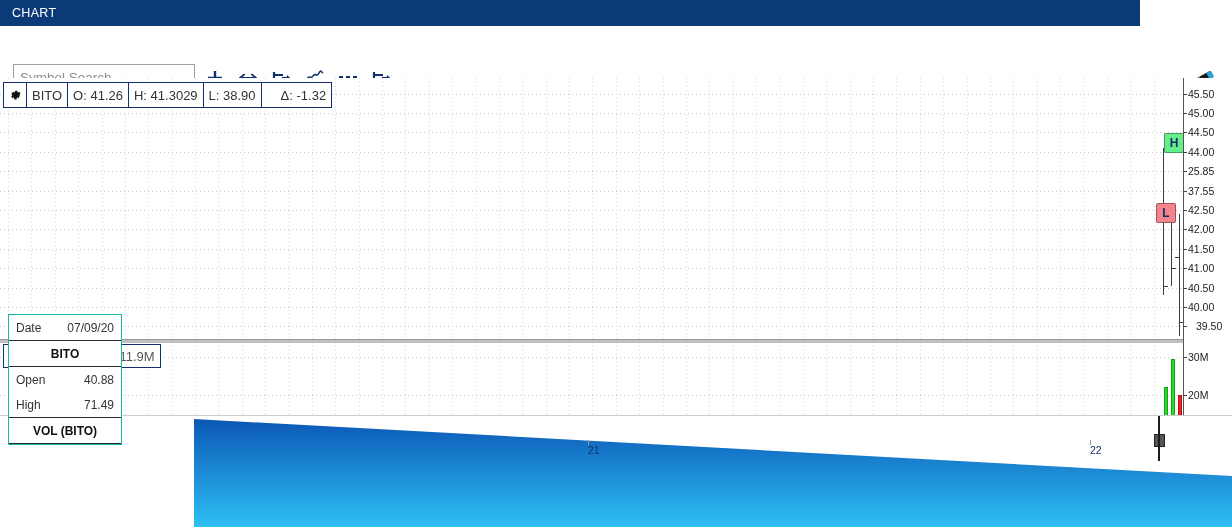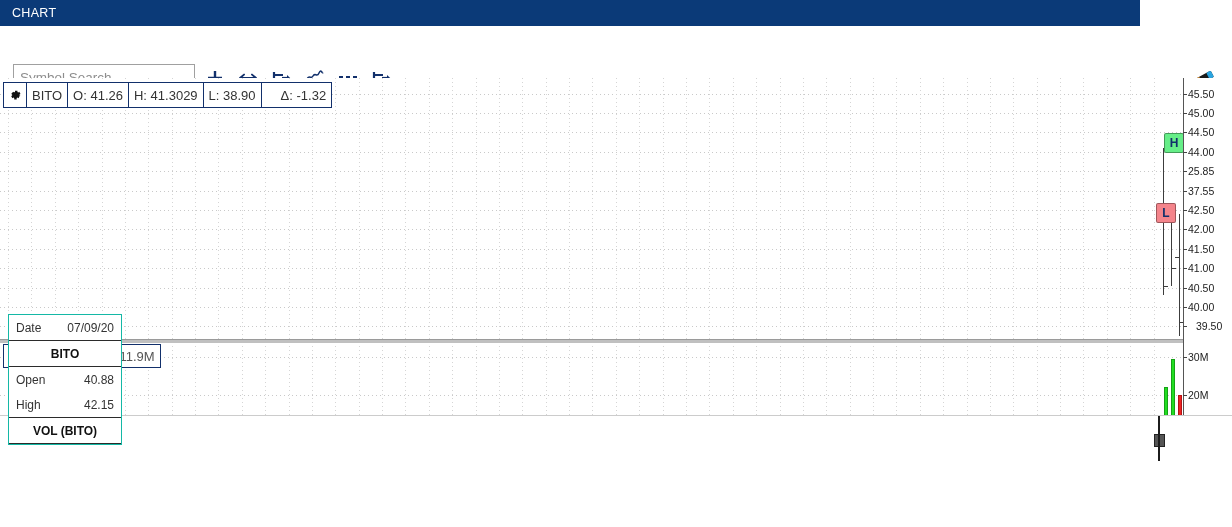--- a/index.html
+++ b/index.html
@@ -422,23 +422,40 @@
       <span class="v">07/09/20</span>
     </div>
     <div class="row hdr first">BITO</div>
     <div id="tooltip-rows">
         <div class="row">
           <span class="k">Open</span>
           <span class="v">40.88</span>
         </div>
         <div class="row">
           <span class="k">High</span>
-          <span class="v">42.15</span>
+          <span class="v">71.49</span>
         </div>
       </div>
     <div class="row hdr">VOL (BITO)</div>
   </div>
 </div>
 
 <div id="navigator">
+  <div id="navinner">
+    <svg id="navsvg" width="1072" height="112">
+      <defs>
+        <linearGradient id="navgrad" x1="0" y1="0" x2="0" y2="1">
+          <stop offset="0%" stop-color="#0b57b5"></stop>
+          <stop offset="100%" stop-color="#2fc0f5"></stop>
+        </linearGradient>
+      </defs>
+      <path id="navpath" fill="url(#navgrad)" d="M34,3 L1072,60 L1072,112 L34,112 Z"></path>
+    </svg>
+    <div id="navticks">
+        <div class="navyear" style="left: 428px;">21</div>
+        <div class="navtick" style="left: 428px; top: 24px;"></div>
+        <div class="navyear" style="left: 930px;">22</div>
+        <div class="navtick" style="left: 930px; top: 24px;"></div>
+      </div>
+  </div>
   <div id="navgrip"></div>
   <div id="navhandle"></div>
 </div>
 
 </body></html>

